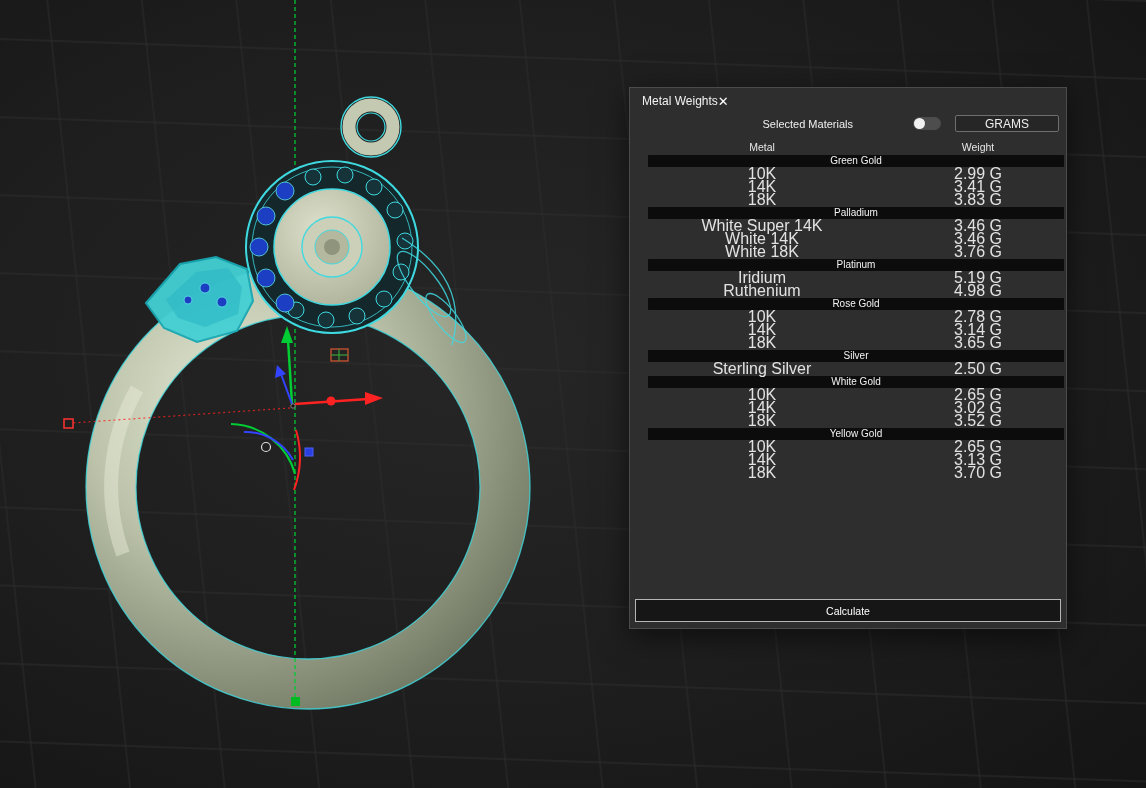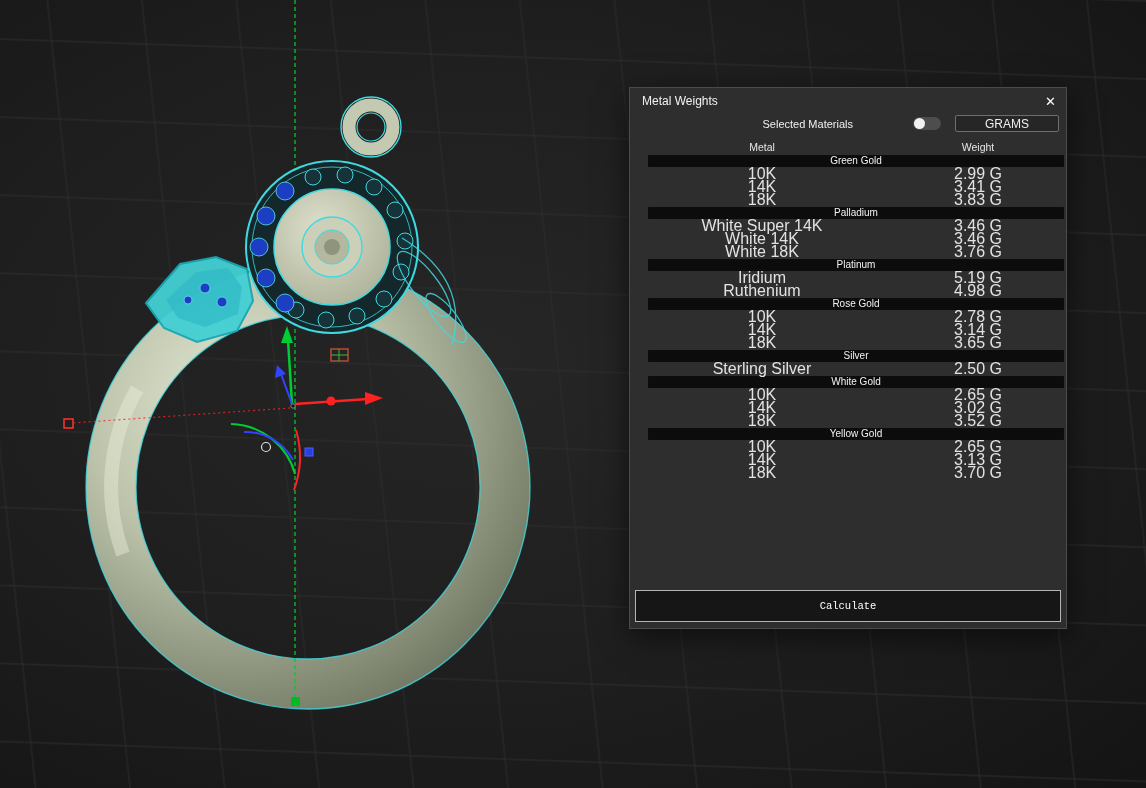--- a/index.html
+++ b/index.html
@@ -16,44 +16,44 @@
   .sel { stroke:var(--sel); }
   .gem { fill:var(--gem); stroke:#5fe3e9; stroke-width:.8; }
   .seat{ fill:#16333a; stroke:var(--sel); stroke-width:1; }
   .axX { stroke:var(--ax); } .axY { stroke:var(--ay); } .axZ { stroke:var(--az); }
   .fX { fill:var(--ax); } .fY { fill:var(--ay); } .fZ { fill:var(--az); }
 
   
   .dialog { position:absolute; left:629px; top:87px; width:438px; height:542px;
     background:#2e2e2e; border:1px solid #4b4b4b; color:#e8e8e8;
     box-shadow:0 8px 28px rgba(0,0,0,.55); font-size:11px; }
-  .dialog-header { display:flex; justify-content:space-between; align-items:center;
+  .dialog-header { display:flex; align-items:center;
     padding:6px 10px 4px 12px; }
   .dialog-title { font-size:12px; color:#f2f2f2; }
   .close-x { font-size:13px; color:#ffffff; cursor:pointer; line-height:13px; }
   .controls { display:flex; align-items:center; justify-content:flex-end;
     padding:3px 7px 7px 7px; }
   .sel-label { font-size:11px; margin-right:60px; color:#f0f0f0; }
   .toggle { width:28px; height:13px; background:#4d4d4d; border-radius:7px;
     position:relative; margin-right:14px; cursor:pointer; flex:0 0 auto; }
   .knob { position:absolute; left:1px; top:1px; width:11px; height:11px;
     border-radius:50%; background:#f2f2f2; }
   .grams-btn { width:104px; height:17px; background:#262626; border:1px solid #6e6e6e;
     color:#eeeeee; font-size:12px; border-radius:2px; cursor:pointer;
     font-family:"Liberation Sans",sans-serif; }
   .col-headers { display:grid; grid-template-columns:260px 1fr; text-align:center;
     font-size:10.5px; padding:2px 2px 1px 2px; color:#e6e6e6; }
   .tbody { padding:0 2px; }
   .group-bar { height:12px; line-height:12px; background:#0c0c0c; text-align:center;
     font-size:10px; color:#f2f2f2; margin:1px 0 0 16px; border-radius:1px; }
   .trow { display:grid; grid-template-columns:260px 1fr; height:13px; line-height:13px;
     font-size:16px; text-align:center; color:#e2e2e2; }
-  .calc-btn { position:absolute; left:5px; right:5px; bottom:6px; height:32px;
+  .calc-btn { position:absolute; left:5px; right:5px; bottom:6px; height:23px;
     background:#161616; border:1px solid #b5b5b5; color:#ffffff; font-size:10.5px;
-    line-height:12px; cursor:pointer; font-family:Liberation Mono, monospace;margin-top:8px; }
+    line-height:12px; cursor:pointer; font-family:Liberation Sans, sans-serif;margin-top:8px; }
 </style>
 </head>
 <body>
 
 <div class="stage">
 
   <div class="viewport">
     <svg width="1146" height="788" viewBox="0 0 1146 788">
       <defs>
         <radialGradient id="ringGrad" cx="32%" cy="30%" r="85%">

